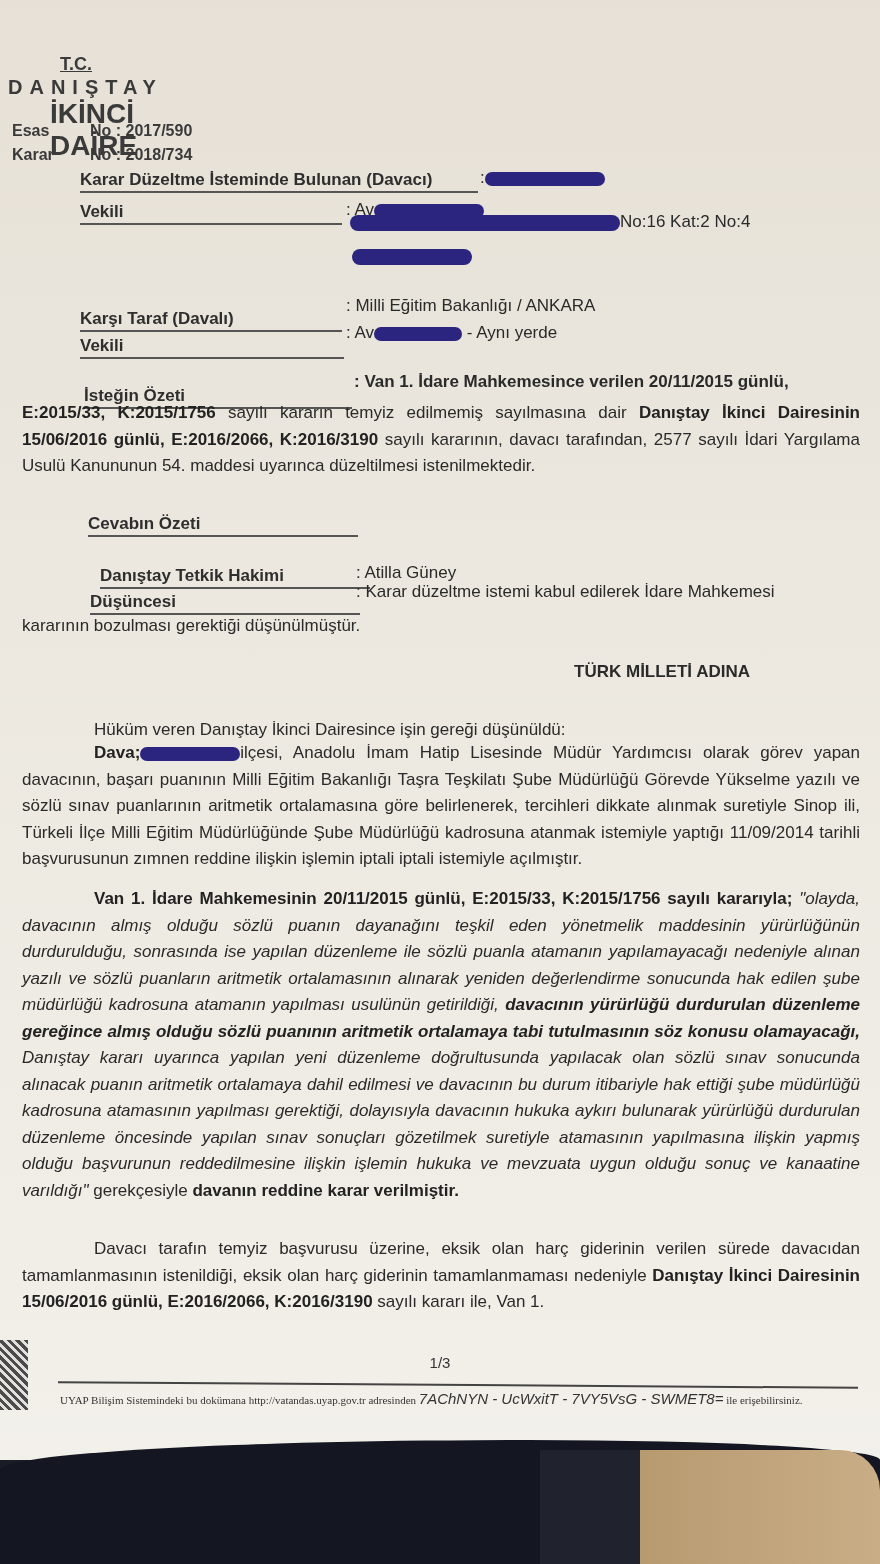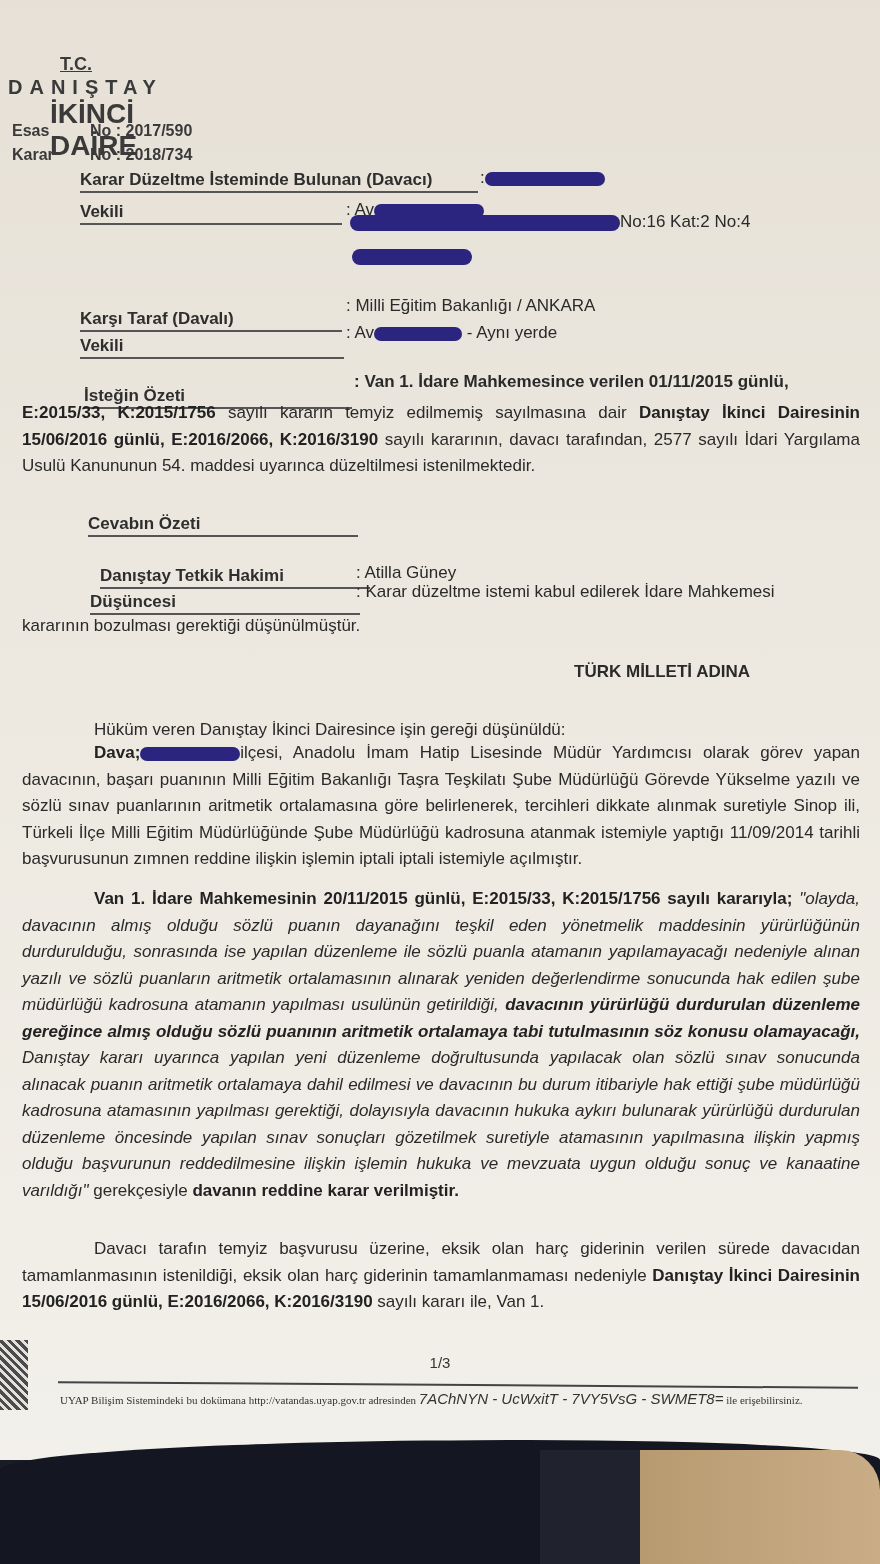--- a/index.html
+++ b/index.html
@@ -51,21 +51,21 @@
   <div class="val" style="left:346px;top:200px;"><span>: Av</span><span class="redact" style="width:110px"></span></div>
   <div class="val" style="left:350px;top:212px;font-size:17px;"><span class="redact" style="width:270px;height:16px"></span><span>No:16 Kat:2 No:4</span></div>
   <div class="val" style="left:352px;top:246px;"><span class="redact" style="width:120px;height:16px"></span></div>
 
   <div class="lbl" style="left:80px;top:309px;width:262px;">Karşı Taraf (Davalı)</div>
   <div class="val" style="left:346px;top:296px;">: Milli Eğitim Bakanlığı / ANKARA</div>
   <div class="lbl" style="left:80px;top:336px;width:264px;">Vekili</div>
   <div class="val" style="left:346px;top:323px;"><span>: Av</span><span class="redact" style="width:88px"></span> <span>- Aynı yerde</span></div>
 
   <div class="lbl" style="left:84px;top:386px;width:268px;font-weight:bold;">İsteğin Özeti</div>
-  <div class="val" style="left:354px;top:372px;font-weight:bold;">: Van 1. İdare Mahkemesince verilen 01/11/2015 günlü,</div>
+  <div class="val" style="left:354px;top:372px;font-weight:bold;">: Van 1. İdare Mahkemesince verilen 20/11/2015 günlü,</div>
   <div class="para" style="top:400px;"><b>E:2015/33, K:2015/1756</b><span> sayılı kararın temyiz edilmemiş sayılmasına dair </span><b>Danıştay İkinci Dairesinin 15/06/2016 günlü, E:2016/2066, K:2016/3190</b><span> sayılı kararının, davacı tarafından, 2577 sayılı İdari Yargılama Usulü Kanununun 54. maddesi uyarınca düzeltilmesi istenilmektedir.</span></div>
 
   <div class="lbl" style="left:88px;top:514px;width:270px;">Cevabın Özeti</div>
 
   <div class="lbl" style="left:100px;top:566px;width:270px;">Danıştay Tetkik Hakimi</div>
   <div class="val" style="left:356px;top:563px;">: Atilla Güney</div>
   <div class="lbl" style="left:90px;top:592px;width:270px;">Düşüncesi</div>
   <div class="val" style="left:22px;top:616px;">kararının bozulması gerektiği düşünülmüştür.</div>
   <div class="val" style="left:356px;top:582px;">: Karar düzeltme istemi kabul edilerek İdare Mahkemesi</div>
 

